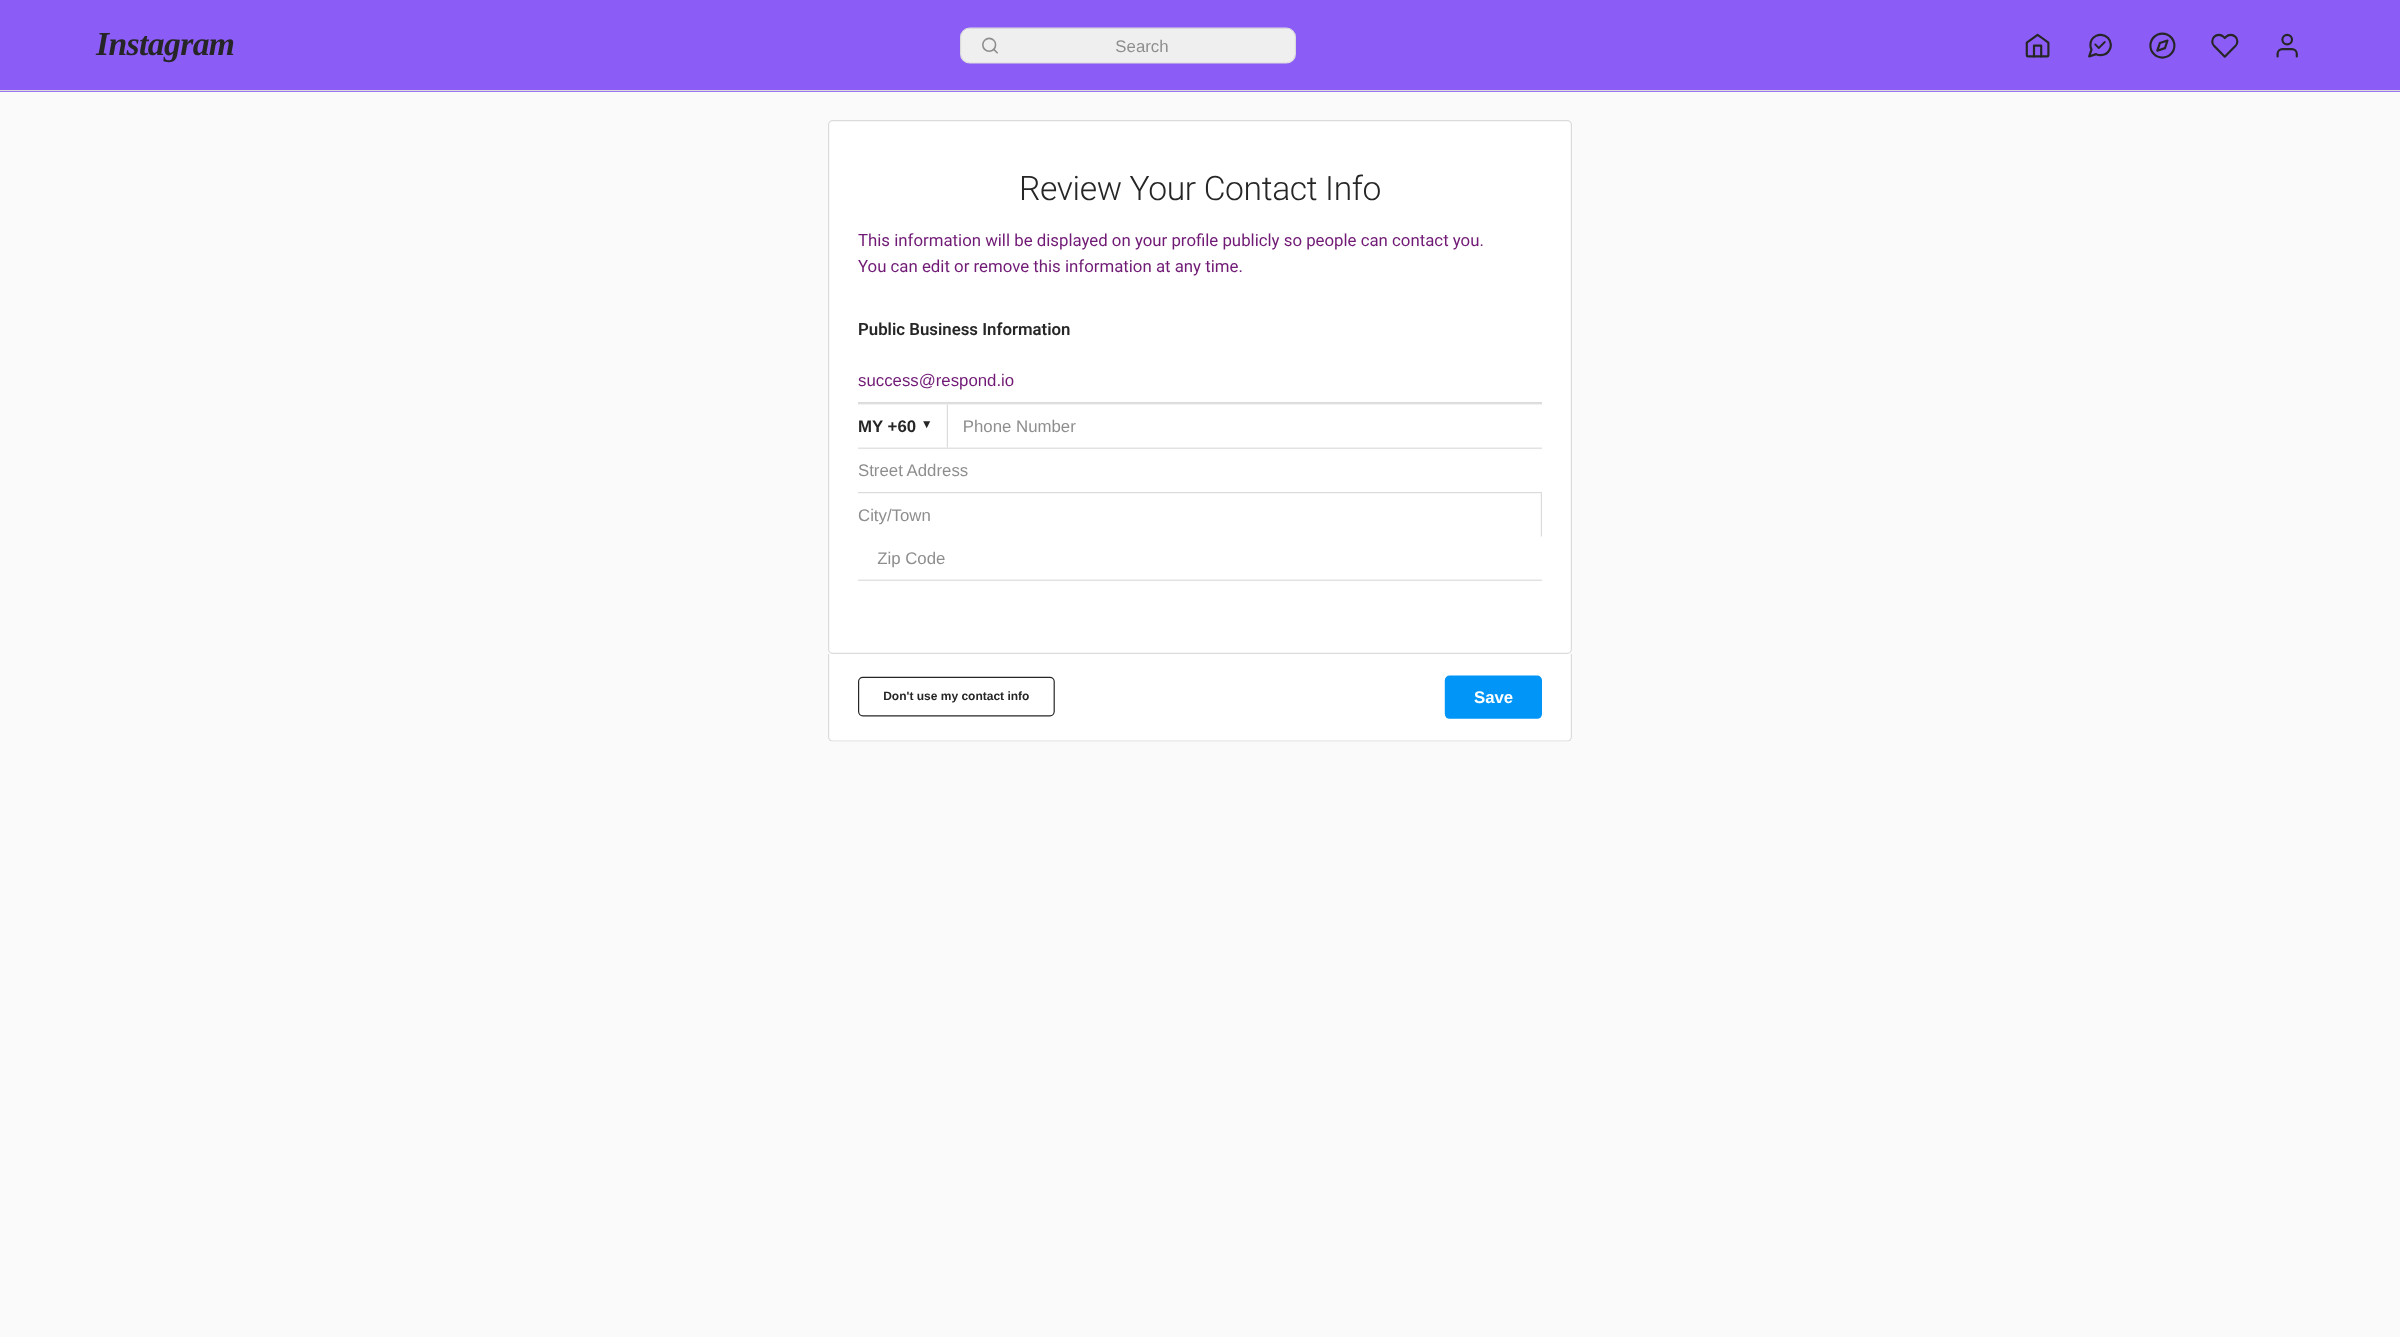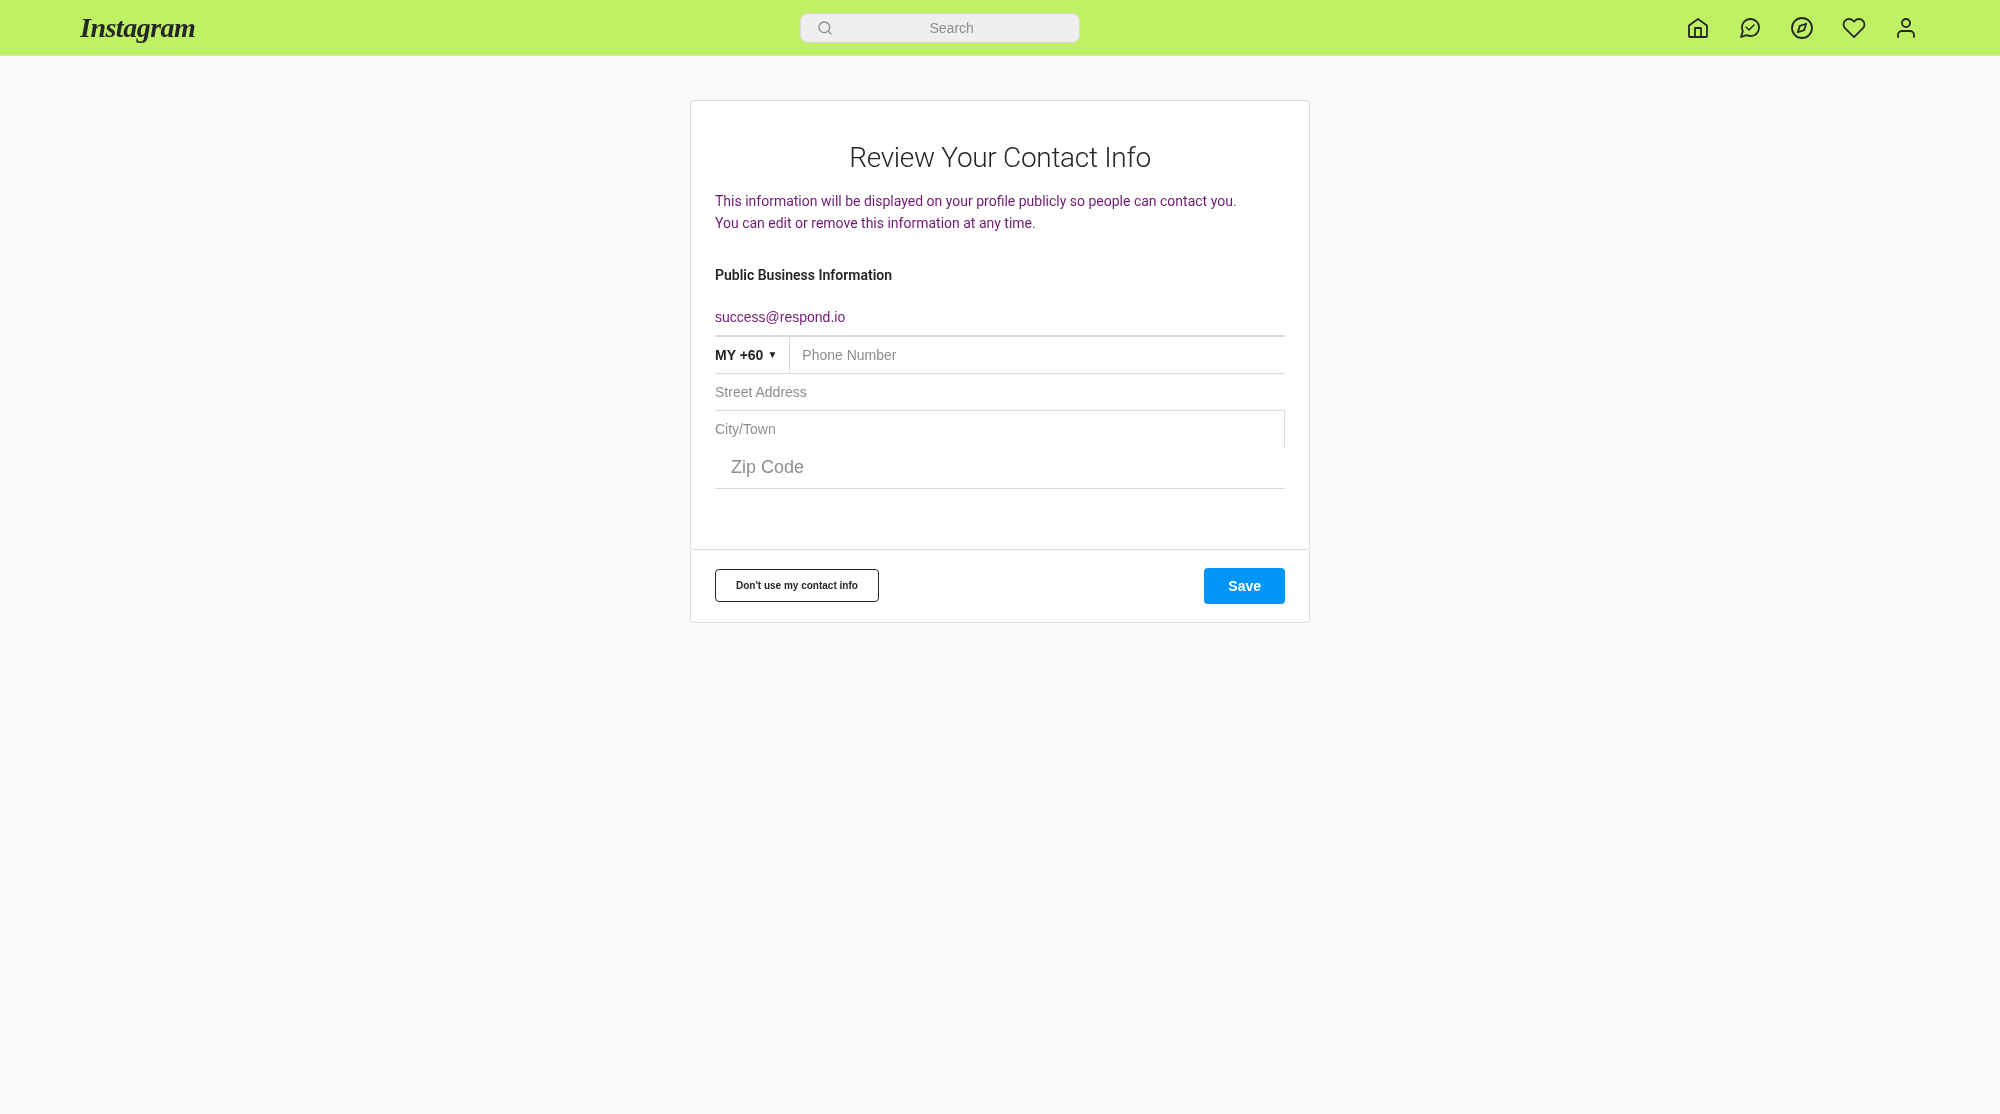--- a/index.html
+++ b/index.html
@@ -10,23 +10,23 @@
 
     body {
       font-family: -apple-system, BlinkMacSystemFont, 'Segoe UI', Roboto, Helvetica, Arial, sans-serif;
       background-color: #fafafa;
       min-height: 1114px;
       width: 2000px;
     }
 
     
     .navbar {
-      background-color: #bef264;
-      border-bottom: 1px solid #dbdbdb;
-      height: 56px;
+      background-color: #8b5cf6;
+      border-bottom: 1px solid #dbdbdb;
+      height: 76px;
       display: flex;
       align-items: center;
       justify-content: space-between;
       padding: 17px 80px;
       position: fixed;
       top: 0;
       left: 0;
       right: 0;
       z-index: 100;
     }
@@ -221,21 +221,21 @@
 
     .city-input::placeholder {
       color: #8e8e8e;
     }
 
     .zip-input {
       flex: 1;
       padding: 10px 0 10px 16px;
       border: none;
       outline: none;
-      font-size: 18px;
+      font-size: 14px;
       color: #262626;
       background: transparent;
     }
 
     .zip-input::placeholder {
       color: #8e8e8e;
     }
 
     
     .action-bar {

